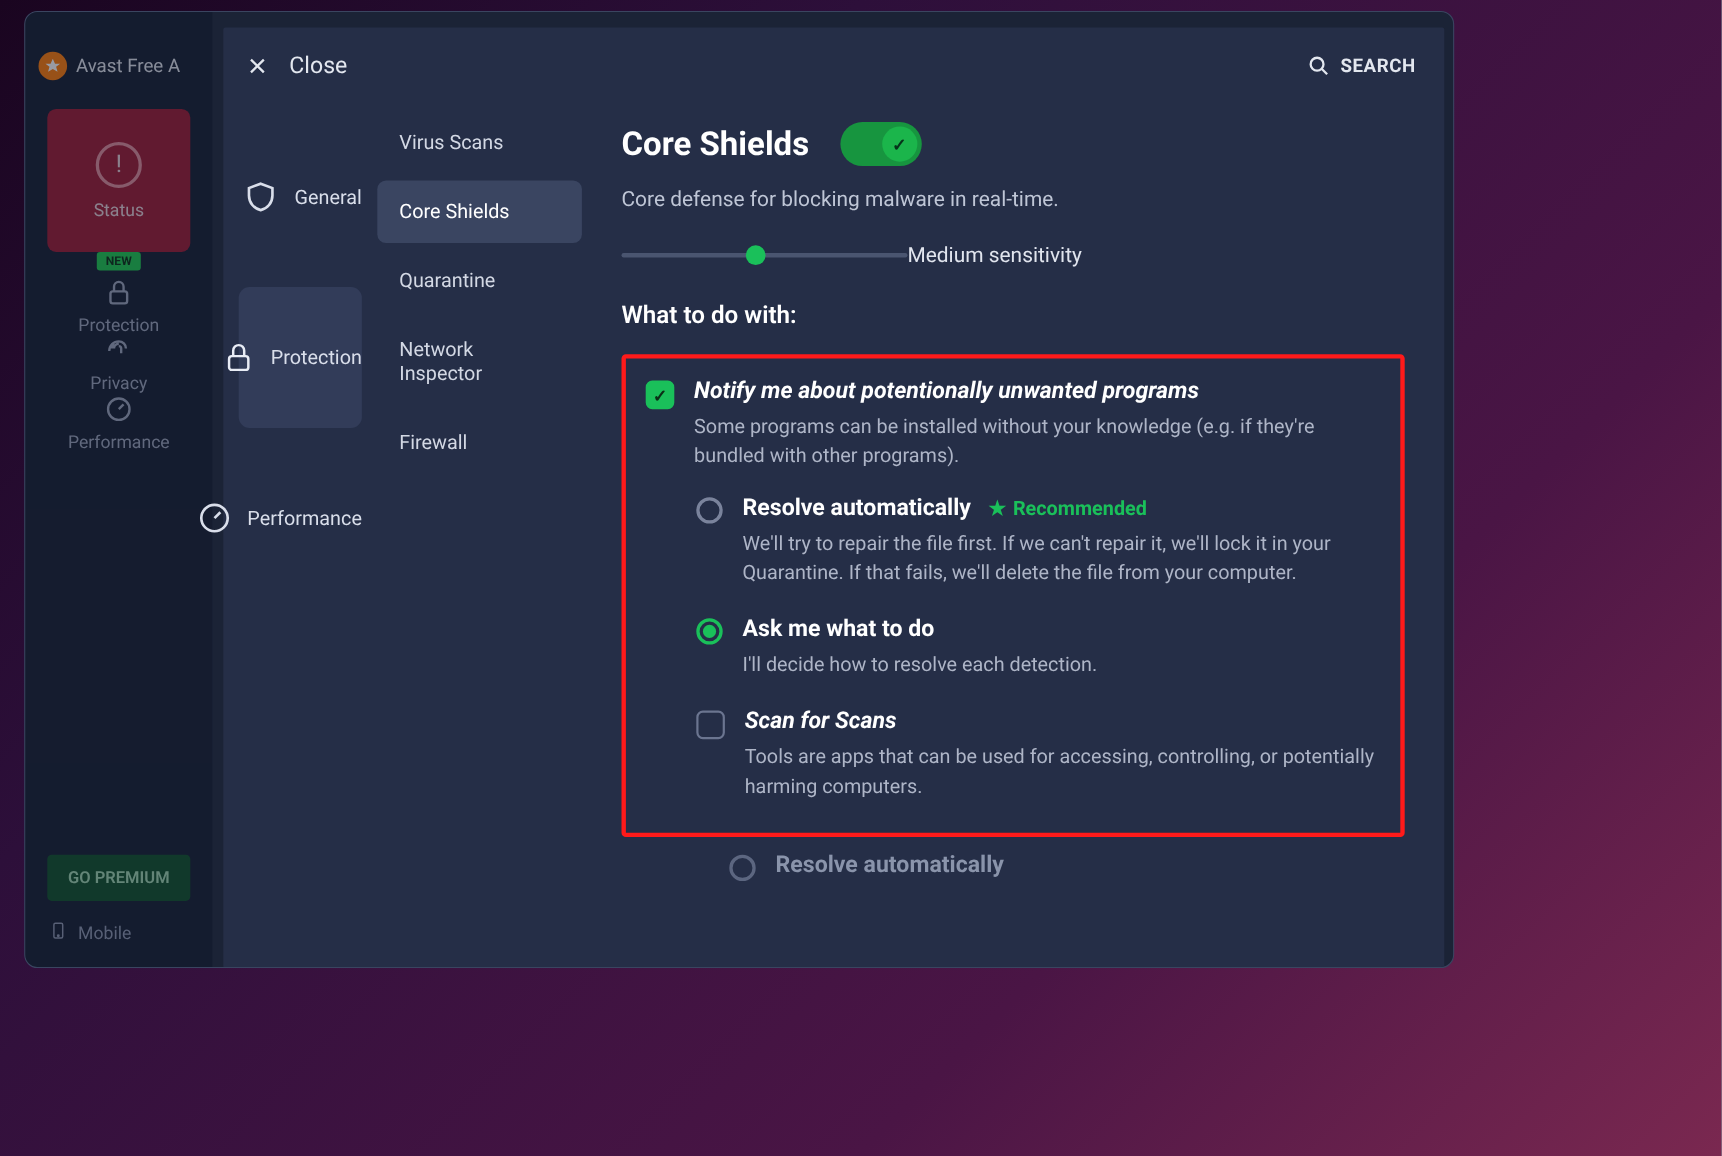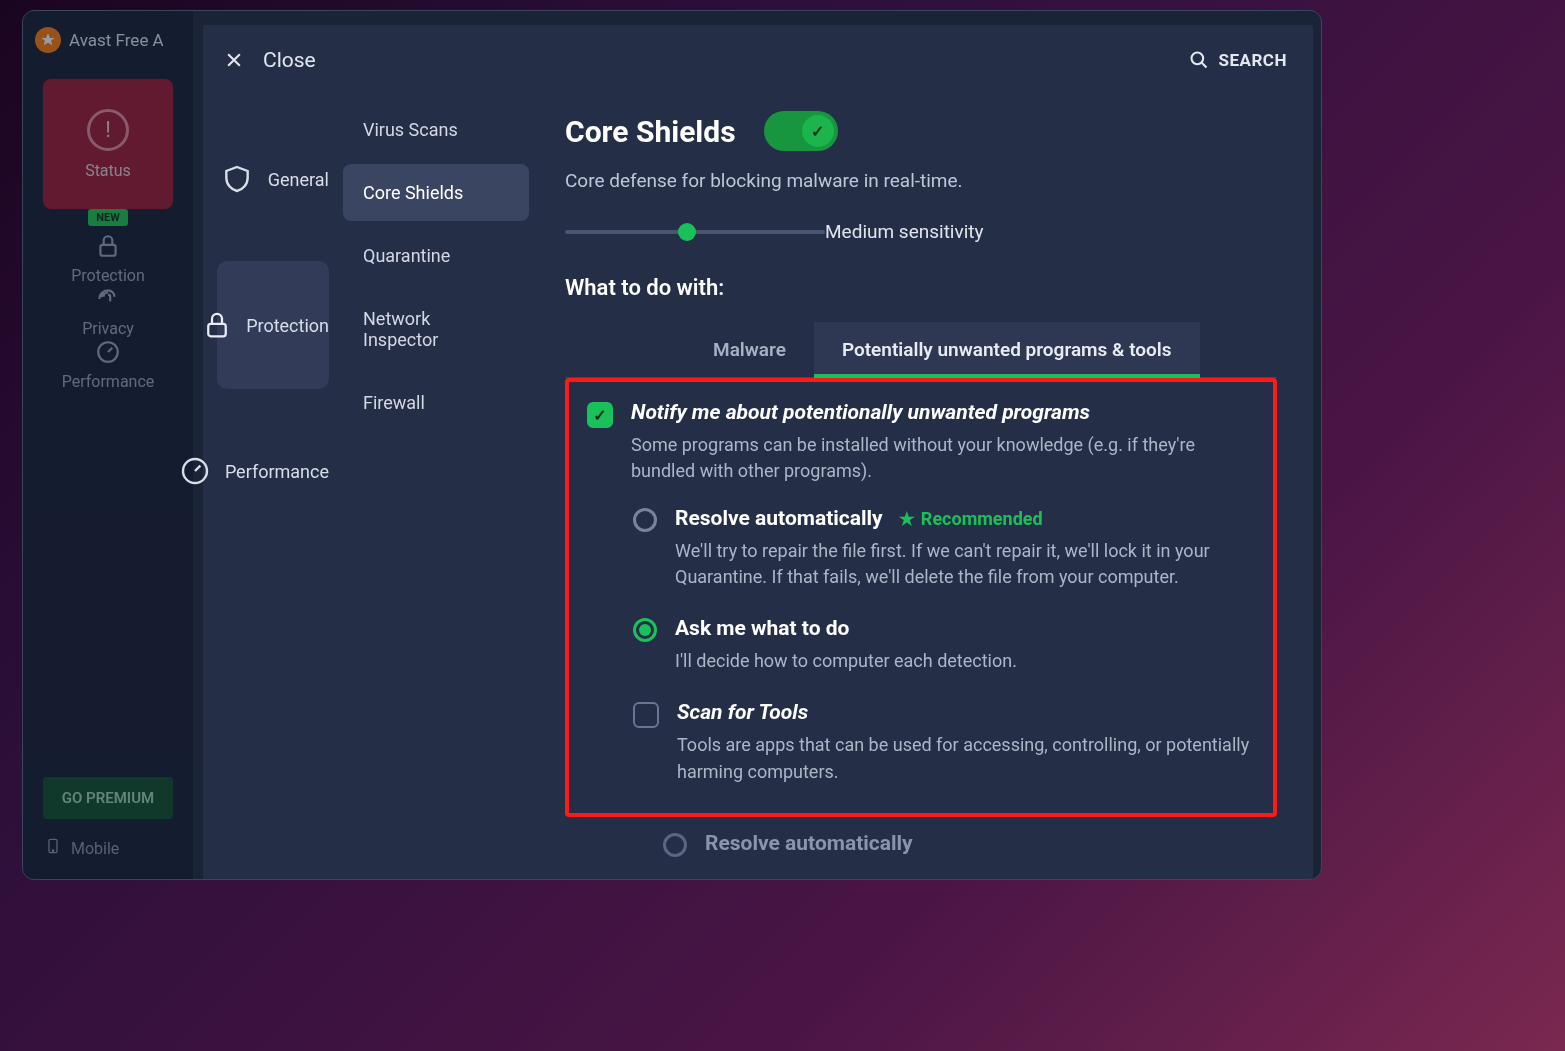--- a/index.html
+++ b/index.html
@@ -14,21 +14,21 @@
     border: 1px solid #3a4560;
     border-radius: 12px;
     overflow: hidden;
   }
 
   
   .bg-sidebar {
     position: absolute;
     left: 0; top: 0; width: 170px; height: 100%;
     background: #10182a;
-    padding-top: 8px;
+    padding-top: 28px;
     opacity: 0.55;
     display: flex; flex-direction: column; align-items: center;
   }
   .bg-logo-row { display: flex; align-items: center; gap: 8px; padding: 8px 12px; width: 100%; }
   .bg-logo-circle { width: 26px; height: 26px; border-radius: 50%; background: #ff7800; display:flex;align-items:center;justify-content:center; }
   .bg-app-name { color: #e0e4ec; font-size: 17px; white-space: nowrap; overflow: hidden; }
   .bg-status-tile {
     margin: 18px 12px 0 12px; width: 130px; height: 130px;
     background: #9b142d; border-radius: 8px;
     display: flex; flex-direction: column; align-items: center; justify-content: center;
@@ -300,25 +300,20 @@
 
         <div class="slider-row">
           <div class="slider-track">
             <div class="slider-dot"></div>
           </div>
           <span class="slider-label">Medium sensitivity</span>
         </div>
 
         <div class="section-q">What to do with:</div>
 
-        <div class="tabs-row">
-          <div class="tabs-lead"></div>
-          <div class="tab">Malware</div>
-          <div class="tab active">Potentially unwanted programs &amp; tools</div>
-        </div>
 
         <div class="highlight-box">
 
           <div class="opt-row">
             <div class="chk checked">✓</div>
             <div class="opt-text">
               <div class="opt-title">Notify me about potentionally unwanted programs</div>
               <div class="opt-desc">Some programs can be installed without your knowledge (e.g. if they're bundled with other programs).</div>
             </div>
           </div>
@@ -335,29 +330,29 @@
                   </span>
                 </div>
                 <div class="radio-desc">We'll try to repair the file first. If we can't repair it, we'll lock it in your Quarantine. If that fails, we'll delete the file from your computer.</div>
               </div>
             </div>
 
             <div class="radio-row">
               <div class="radio selected"></div>
               <div class="opt-text">
                 <div class="radio-title">Ask me what to do</div>
-                <div class="radio-desc">I'll decide how to computer each detection.</div>
+                <div class="radio-desc">I'll decide how to resolve each detection.</div>
               </div>
             </div>
           </div>
 
           <div class="opt-row" style="margin-left:46px; margin-top:10px;">
             <div class="chk"></div>
             <div class="opt-text">
-              <div class="opt-title">Scan for Tools</div>
+              <div class="opt-title">Scan for Scans</div>
               <div class="opt-desc">Tools are apps that can be used for accessing, controlling, or potentially harming computers.</div>
             </div>
           </div>
 
         </div>
 
         <div class="outer-group dimmed">
           <div class="radio-row">
             <div class="radio"></div>
             <div class="radio-title">Resolve automatically</div>

